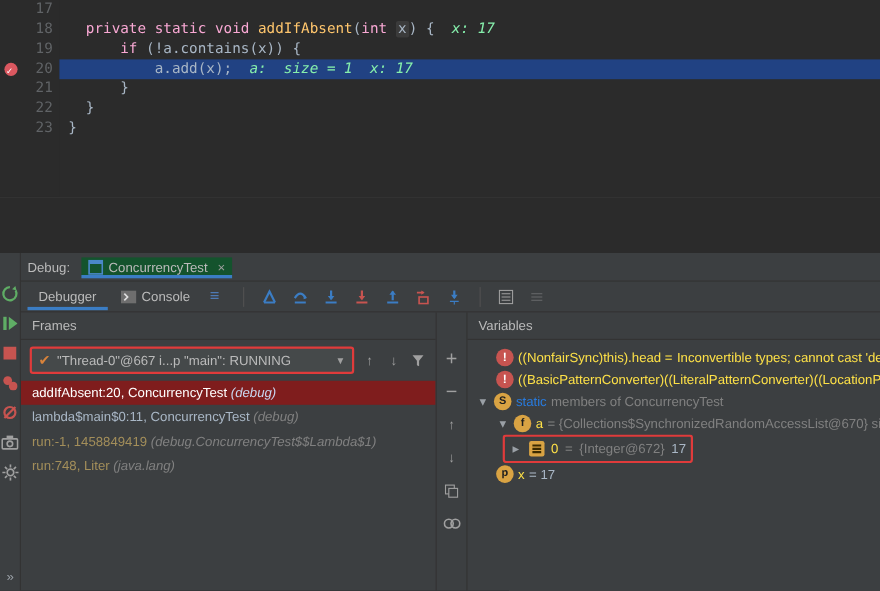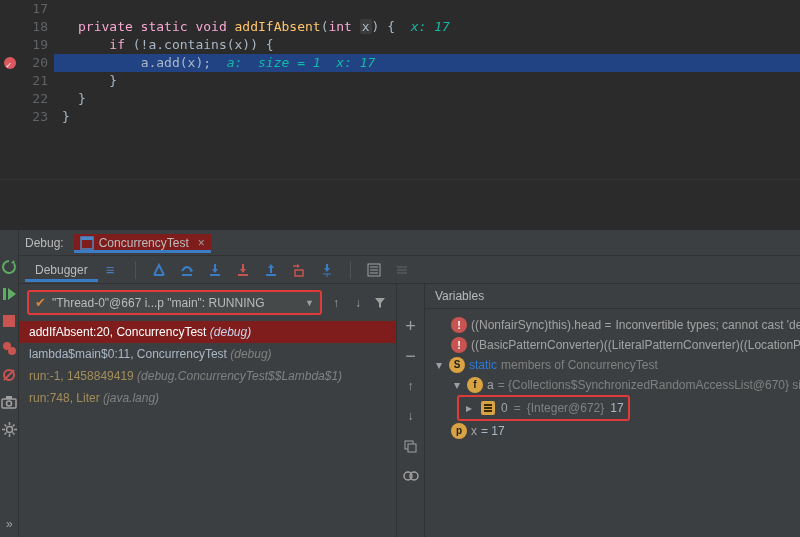--- a/index.html
+++ b/index.html
@@ -42,21 +42,21 @@
     font-size: 9px;
     position: absolute;
     left: 2px; top: -1px;
   }
   .code { flex: 1; }
   .code-line { height: 18px; line-height: 18px; white-space: pre; padding-left: 24px; }
   .code-line.hl { background: #214283; }
   .kw { color: #f9a8d4; }
   .str-meth { color: #ffc66d; }
   .ident { color: #a9b7c6; }
-  .param-hint { color: #14b8a6; font-style: italic; }
+  .param-hint { color: #86efac; font-style: italic; }
   .param-box { background: #3b3b3b; padding: 0 2px; border-radius: 2px;}
   .spacer { height: 50px; background: #2b2b2b; }
   .debug-panel {
     background: #3c3f41;
     height: 307px;
     display: flex;
   }
   .left-tools {
     width: 26px;
     background: #3c3f41;
@@ -78,21 +78,21 @@
     display: flex;
     align-items: center;
     border-bottom: 1px solid #323232;
     padding-left: 6px;
     gap: 10px;
     color: #bbbbbb;
     font-size: 12px;
   }
   .run-config {
     display: flex; align-items: flex-start; gap: 5px;
-    background: #7f1d1d;
+    background: #14532d;
     padding: 2px 6px;
     position: relative;
   }
   .run-config .x { margin-left: 4px; color: #a0a0a0; }
   .close-x { cursor: pointer; }
   .underline-blue { position: absolute; bottom: -1px; left: 0; right: 0; height: 3px; background: #3b7dc4; }
   .tabs-row {
     height: 28px;
     display: flex;
     align-items: center;
@@ -178,21 +178,21 @@
   }
   .vicon.err { background: #c75450; color: #fff; font-size: 11px; }
   .vicon.s { background: #d9a343; }
   .vicon.f { background: #d9a343; }
   .vicon.p { background: #d9a343; }
   .vicon.arr {
     background: #d9a343; border-radius: 2px; width: 14px; height: 14px;
   }
   .tree-indent { display: inline-block; width: 14px; }
   .tree-caret { color: #9aa0a6; width: 12px; display: inline-block; text-align: center; cursor: pointer; }
-  .red-text { color: #a3a3a3; text-align: right; }
+  .red-text { color: #fde047; text-align: right; }
   .grey-text { color: #808080; }
   .link-blue { color: #287bde; }
   .hl-box {
     border: 2px solid #e03b3b;
     border-radius: 3px;
     padding: 1px 4px;
     margin-left: 24px;
     display: inline-flex; align-items: center; gap: 6px;
   }
   .chev-btn {
@@ -306,20 +306,27 @@
         <span class="x close-x">×</span>
         <span class="underline-blue"></span>
       </span>
     </div>
 
     <div class="tabs-row">
       <div class="tab active">
         <span>Debugger</span>
         <span class="underline-blue"></span>
       </div>
+      <div class="tab">
+        <svg width="14" height="12">
+            <rect width="14" height="12" fill="#6e6e6e"></rect>
+            <path d="M3 3l3 3-3 3" fill="none" stroke="#ddd" stroke-width="1.5"></path>
+          </svg>
+        <span>Console</span>
+      </div>
       <span style="color:#4e7ab5; margin-left:6px; font-size:15px; letter-spacing:-1px;">≡</span>
 
       <div class="tb-icons">
         <span class="tb-sep"></span>
         <span class="tool-icon">
             <svg width="14" height="14">
               <path d="M2 12 L7 2 L12 12" fill="none" stroke="#3b7dc4" stroke-width="2"></path>
               <line x1="2" y1="12" x2="12" y2="12" stroke="#3b7dc4" stroke-width="2"></line>
             </svg>
           </span>
@@ -381,20 +388,21 @@
               <line x1="2" y1="7" x2="12" y2="7" stroke="#a0a0a0"></line>
               <line x1="2" y1="10" x2="12" y2="10" stroke="#a0a0a0"></line>
             </svg>
           </span>
       </div>
     </div>
 
     <div class="panes">
 
       <div class="frames-pane">
+        <div class="pane-title">Frames</div>
         <div class="frames-controls">
           <div class="thread-dd">
             <span class="chk">✔</span>
             <span>"Thread-0"@667 i...p "main": RUNNING</span>
             <span class="dd-arrow">▼</span>
           </div>
           <span class="fc-icon">↑</span>
           <span class="fc-icon">↓</span>
           <span class="fc-icon">
               <svg width="12" height="12">

